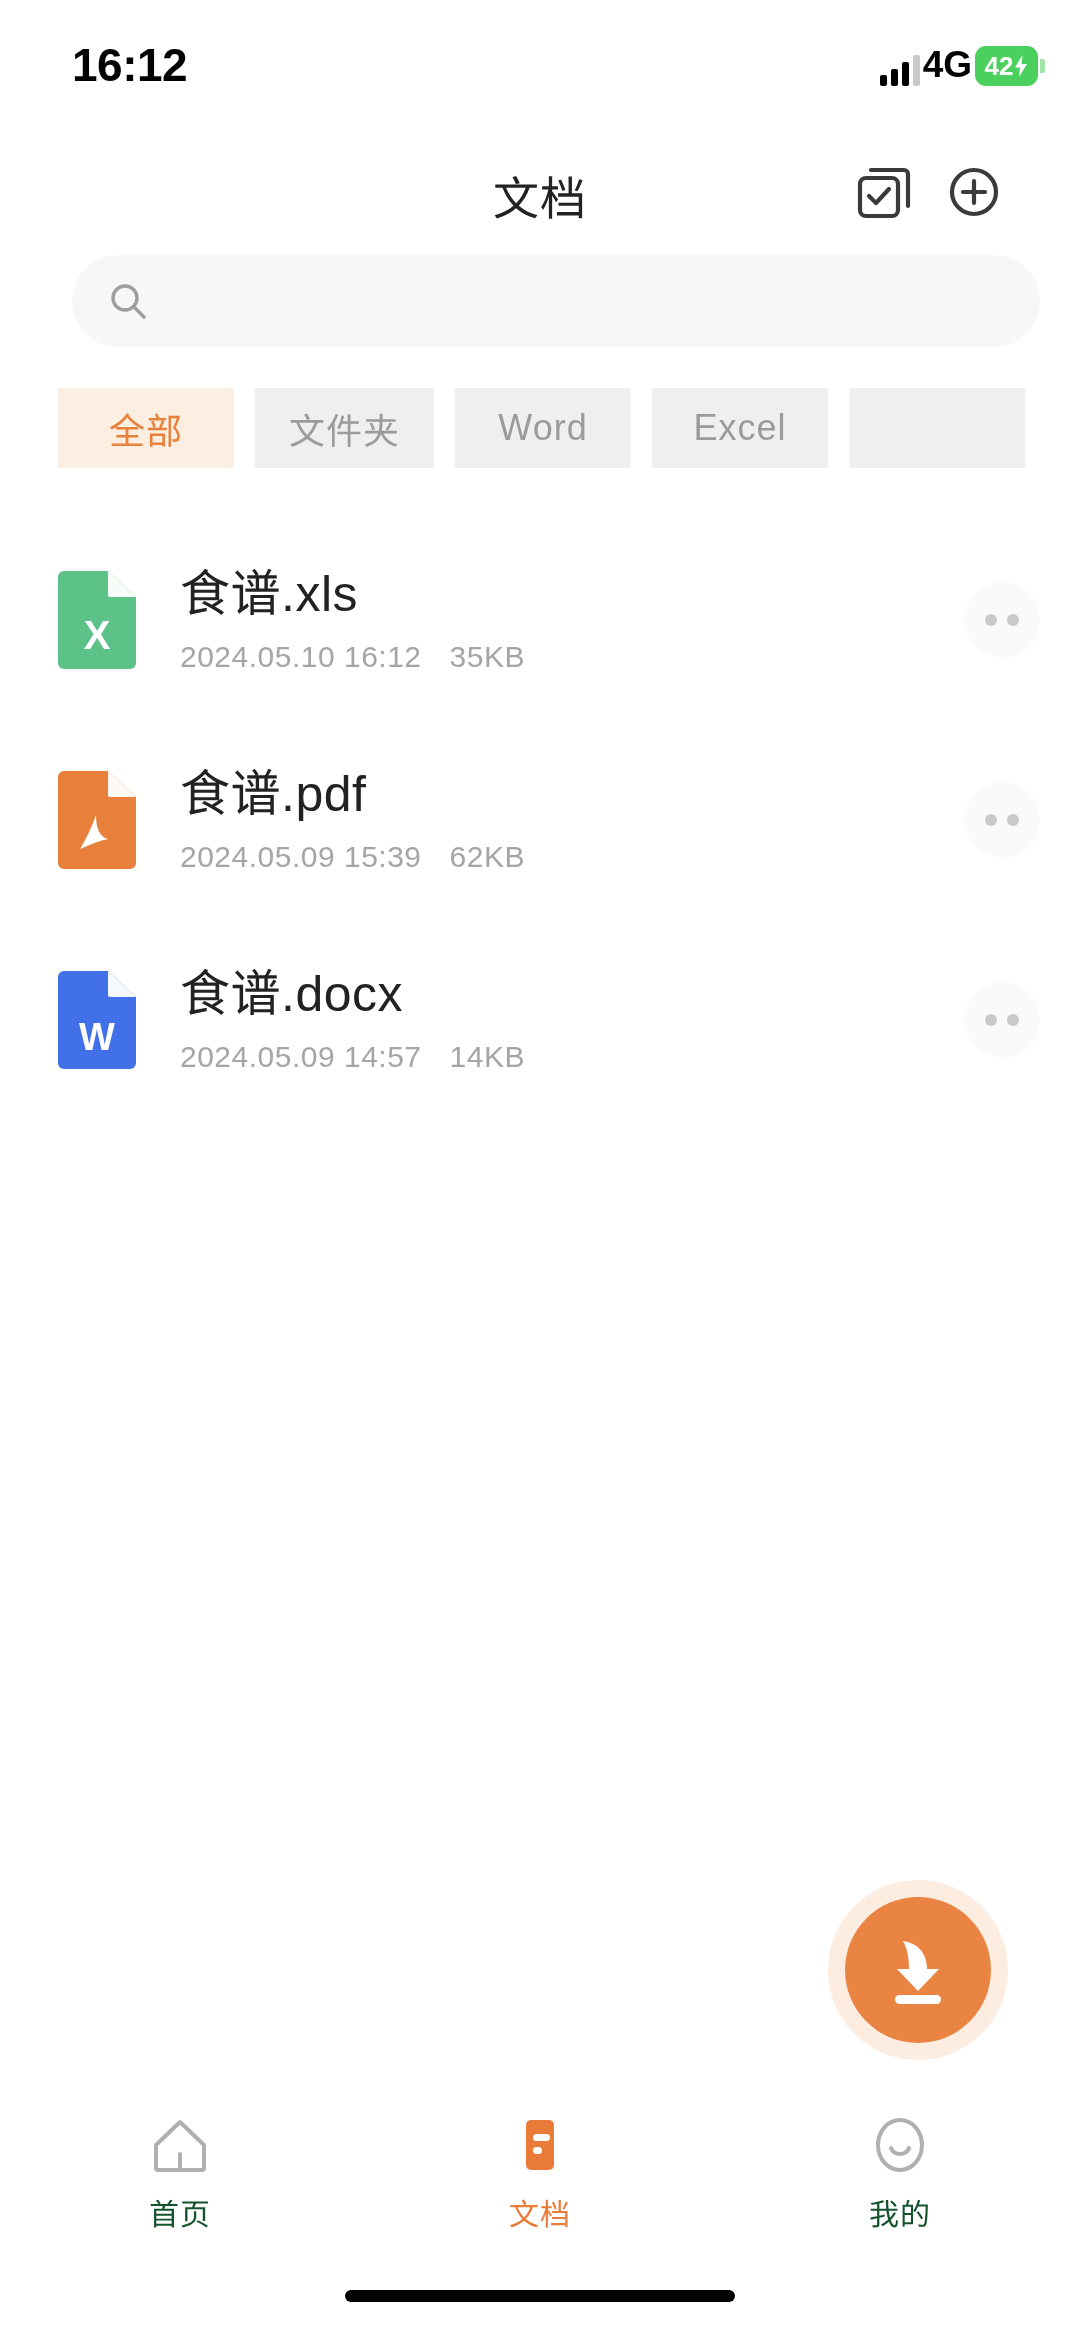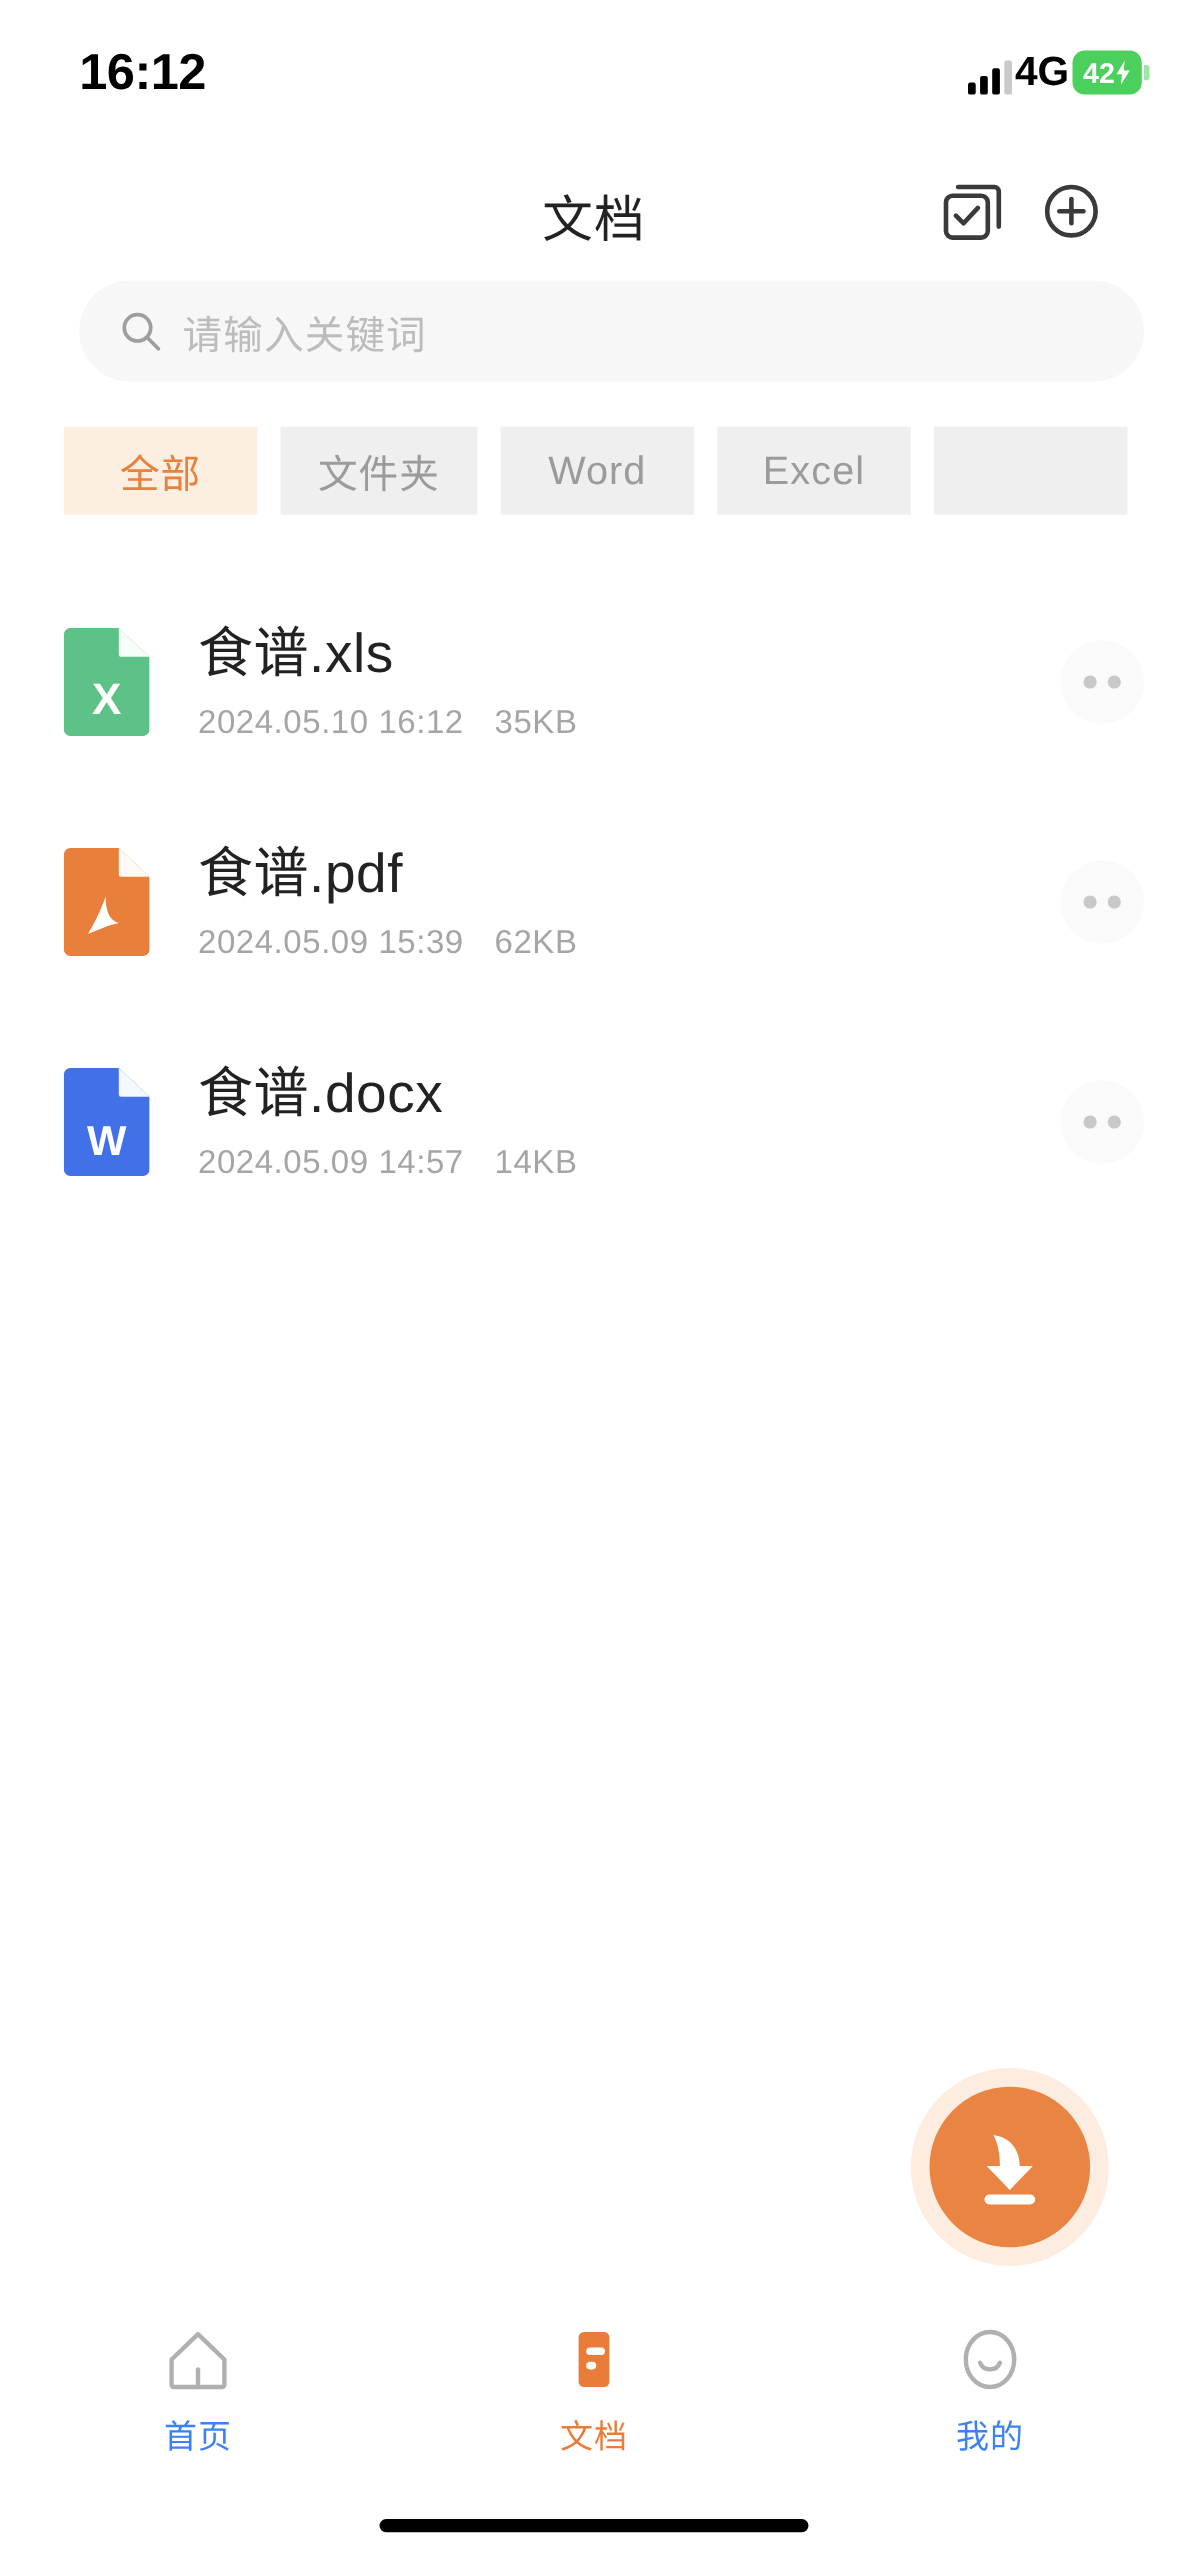--- a/index.html
+++ b/index.html
@@ -143,21 +143,21 @@
     width:1080px; height:150px;
     display:flex;
   }
   .tab {
     flex:1 1 0; display:flex; flex-direction:column;
     align-items:center; justify-content:flex-start;
     padding-top:8px; cursor:pointer;
   }
   .tab-icon { width:62px; height:62px; display:block; }
   .tab-label {
-    margin-top:14px; font-size:30px; color:#3b82f6; letter-spacing:1px;
+    margin-top:14px; font-size:30px; color:#14532d; letter-spacing:1px;
   }
   .tab.active .tab-label { color:#ea7c3a; }
 
   .home-indicator {
     position:absolute; left:50%; top:2290px;
     transform:translateX(-50%);
     width:390px; height:12px;
     background:#000; border-radius:6px;
   }
 </style>
@@ -198,21 +198,20 @@
       <circle cx="32" cy="32" r="22" fill="none" stroke="#3a3a3a" stroke-width="4.2"></circle>
       <path d="M32 21 V43 M21 32 H43" stroke="#3a3a3a" stroke-width="4.2" stroke-linecap="round"></path>
     </svg>
   </div>
 
   <div class="search">
     <svg class="search-icon" viewBox="0 0 40 40">
       <circle cx="17" cy="17" r="12" fill="none" stroke="#9e9e9e" stroke-width="3.4"></circle>
       <path d="M26 26 L36 36" stroke="#9e9e9e" stroke-width="3.4" stroke-linecap="round"></path>
     </svg>
-    <div class="search-placeholder">请输入关键词</div>
   </div>
 
   <div class="chips">
     <div class="chip active">全部</div>
     <div class="chip">文件夹</div>
     <div class="chip">Word</div>
     <div class="chip">Excel</div>
     <div class="chip"></div>
   </div>
 

